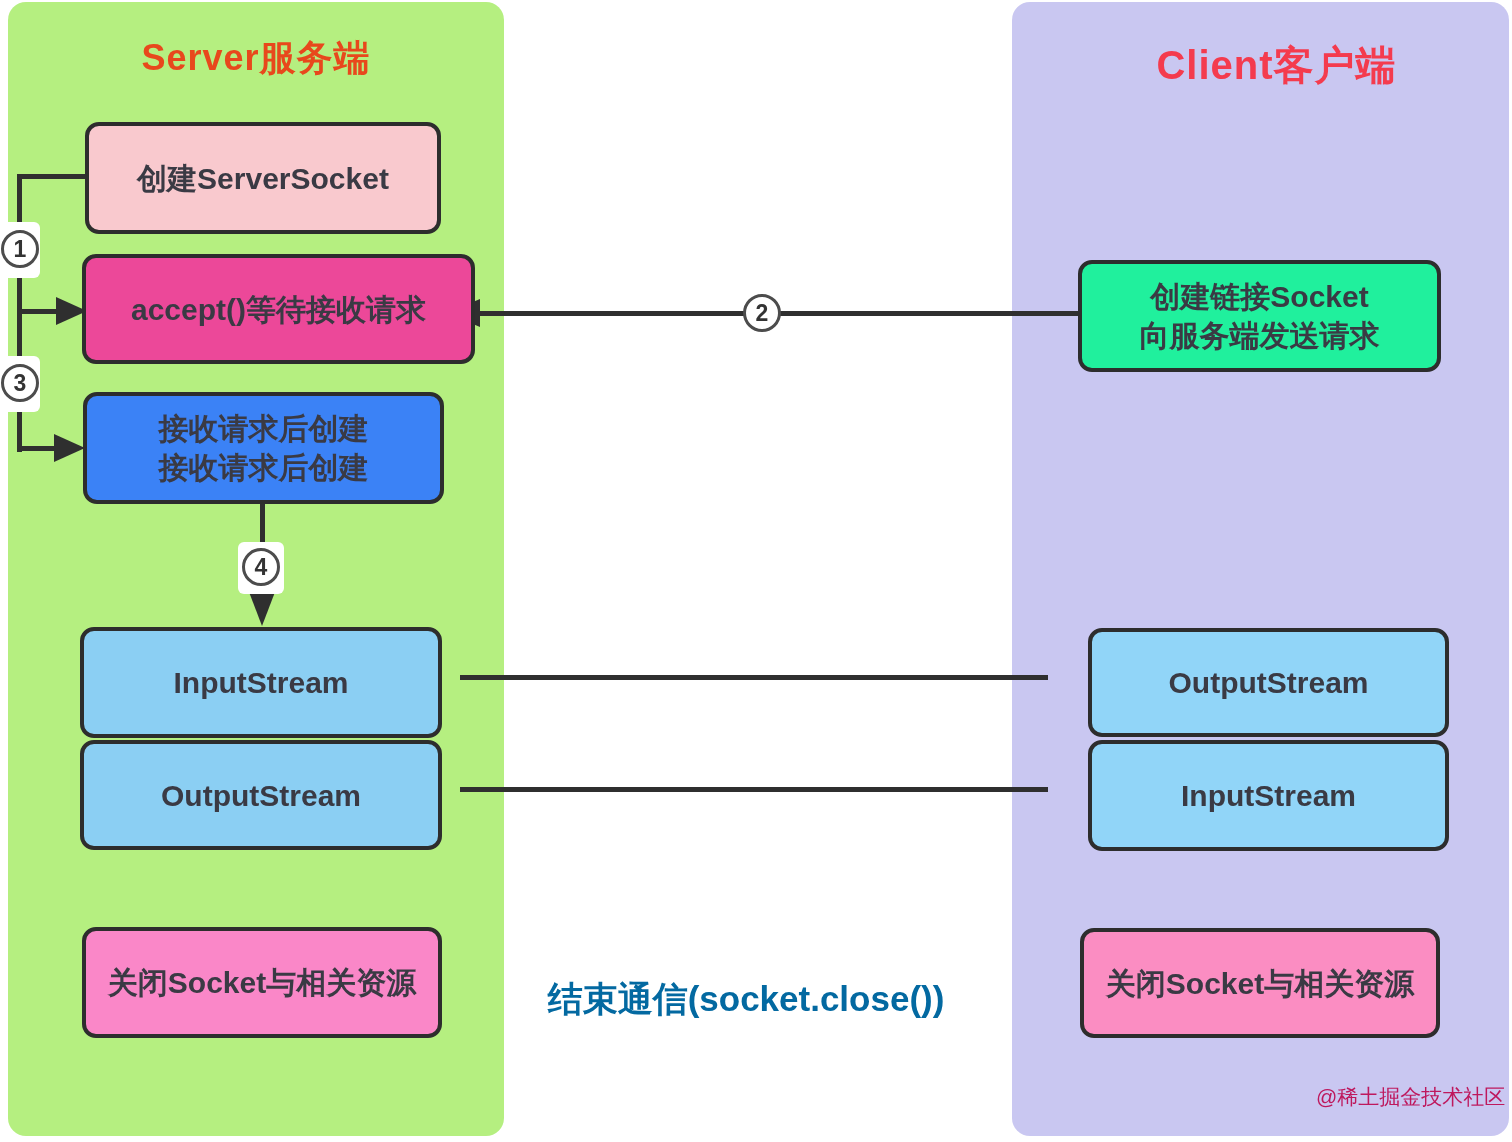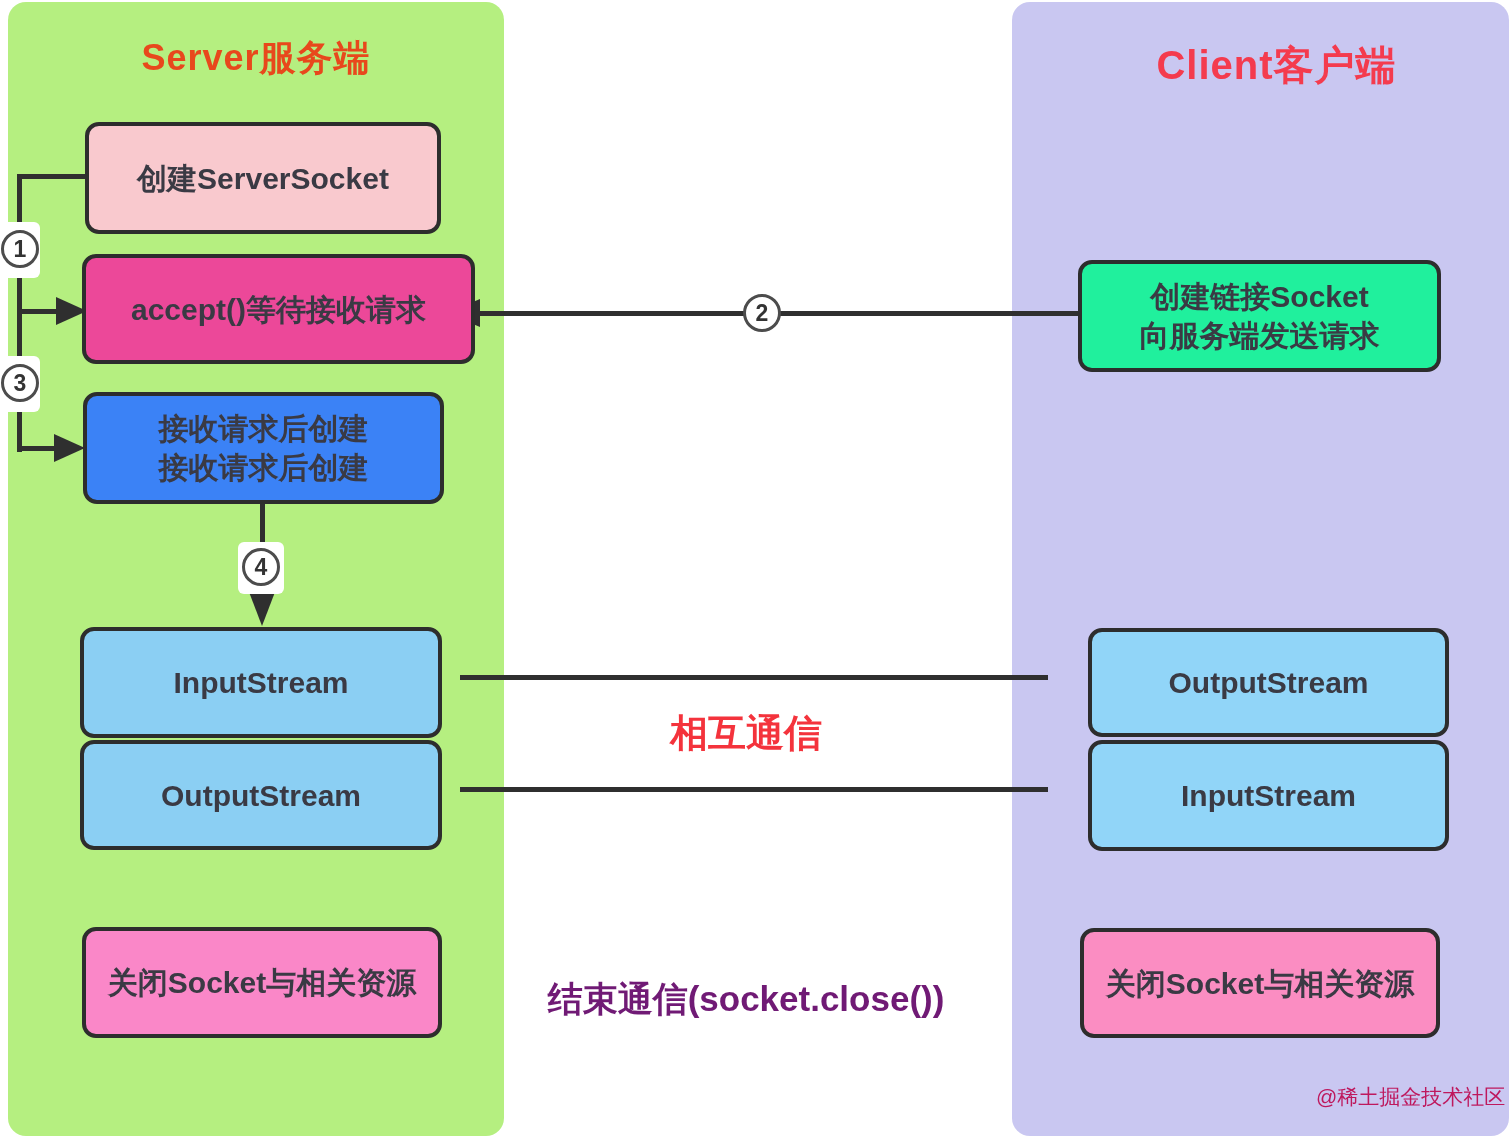--- a/index.html
+++ b/index.html
@@ -51,21 +51,21 @@
   .step { position:absolute; width:38px; height:38px; border-radius:50%; background:#ffffff;
           border:3px solid #4c4c4c; box-sizing:border-box; color:#333333;
           display:flex; align-items:center; justify-content:center; font-size:23px; font-weight:bold; }
   .step-1 { left:1px;   top:230px; }
   .step-2 { left:743px; top:294px; }
   .step-3 { left:1px;   top:364px; }
   .step-4 { left:242px; top:548px; }
 
   .midlabel { position:absolute; left:440px; width:612px; text-align:center; font-weight:bold; }
   .lbl-mutual { top:708px; font-size:38px; color:#f4333c; }
-  .lbl-close  { top:976px; font-size:35px; color:#701a75; }
+  .lbl-close  { top:976px; font-size:35px; color:#0369a1; }
 
   .watermark { position:absolute; left:1316px; top:1083px; font-size:21px; color:#be185d; }
 </style>
 </head>
 <body>
 
 <div class="stage">
 
   <div class="panel panel-server"></div>
   <div class="panel panel-client"></div>
@@ -124,18 +124,17 @@
   <div class="box bx-out-cli">
     <span>OutputStream</span>
   </div>
   <div class="box bx-in-cli">
     <span>InputStream</span>
   </div>
   <div class="box bx-close-cli">
     <span>关闭Socket与相关资源</span>
   </div>
 
-  <div class="midlabel lbl-mutual">相互通信</div>
   <div class="midlabel lbl-close">结束通信(socket.close())</div>
 
   <div class="watermark">@稀土掘金技术社区</div>
 
 </div>
 
 </body></html>

